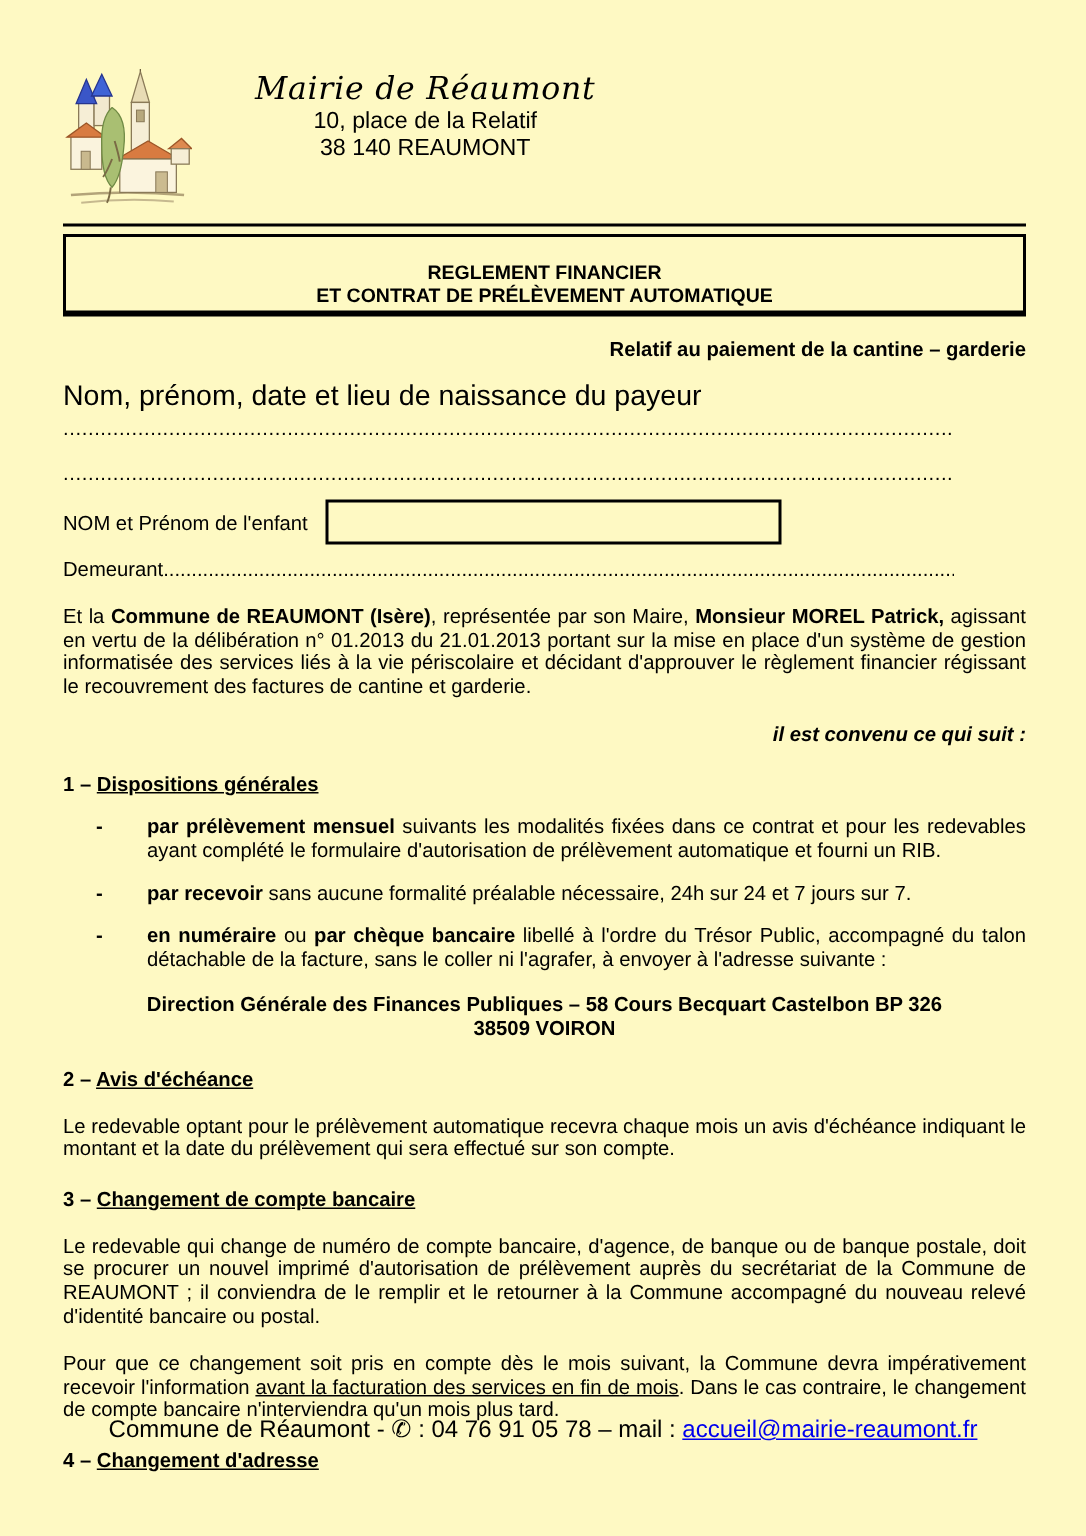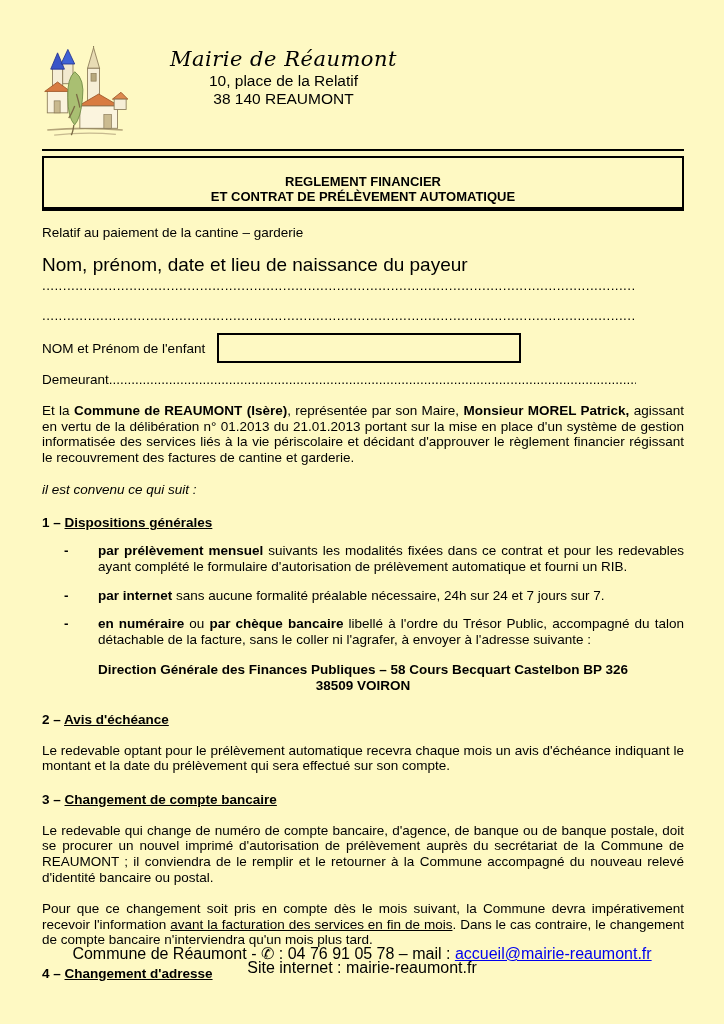--- a/index.html
+++ b/index.html
@@ -21,38 +21,38 @@
   .org-addr { font-size:15.5px; line-height:18px; }
 
   
   .rule { height:2px; background:#000; margin-top:7px; }
   .title-box {
     margin-top:5px; border:2px solid #000; border-bottom-width:4px;
     text-align:center; font-weight:bold; font-size:13px; line-height:15px;
     padding:16px 0 3px;
   }
 
-  .subtitle { margin-top:14px; text-align:left; font-weight:normal; font-size:13.5px; }
+  .subtitle { margin-top:14px; text-align:right; font-weight:bold; font-size:13.5px; }
 
   .payer-label { margin-top:14px; font-size:19px; }
   .dotline {
     font-size:13.5px; letter-spacing:0.4px; white-space:nowrap;
     overflow:hidden; height:16px; width:594px;
   }
   .dotline.first { margin-top:2px; }
   .dotline.second { margin-top:14px; }
 
   .child-row { margin-top:9px; display:flex; align-items:center; font-size:13.5px; }
   .child-box { margin-left:12px; width:300px; height:26px; border:2px solid #000; }
 
   .demeurant-row { margin-top:9px; font-size:13.5px; white-space:nowrap; overflow:hidden; width:594px; }
 
   p.body { margin:16px 0 0 0; font-size:13.5px; line-height:15.6px; text-align:justify; }
 
-  .agreement { margin-top:17px; text-align:left; font-style:italic; font-weight:normal; font-size:13.5px; }
+  .agreement { margin-top:17px; text-align:right; font-style:italic; font-weight:bold; font-size:13.5px; }
 
   .sec-h { margin:18px 0 0 0; font-size:13.5px; font-weight:bold; }
   .sec-h .u, .u { text-decoration:underline; }
 
   ul.bullets { list-style:none; margin:13px 0 0 0; padding:0; }
   ul.bullets li {
     position:relative; margin:0 0 13px 56px;
     font-size:13.5px; line-height:15.6px; text-align:justify;
   }
   ul.bullets li::before { content:"-"; position:absolute; left:-34px; top:0; font-weight:bold; }
@@ -133,21 +133,21 @@
   </p>
 
   <div class="agreement">il est convenu ce qui suit :</div>
 
   <p class="sec-h"><span>1 – </span><span class="u">Dispositions générales</span></p>
   <ul class="bullets">
     <li>
       <b>par prélèvement mensuel</b><span> suivants les modalités fixées dans ce contrat et pour les redevables ayant complété le formulaire d'autorisation de prélèvement automatique et fourni un RIB.</span>
     </li>
     <li>
-      <b>par internet</b><span> sans aucune formalité préalable nécessaire, 24h sur 24 et 7 jours sur 7.</span>
+      <b>par recevoir</b><span> sans aucune formalité préalable nécessaire, 24h sur 24 et 7 jours sur 7.</span>
     </li>
     <li>
       <b>en numéraire</b><span> ou </span><b>par chèque bancaire</b><span> libellé à l'ordre du Trésor Public, accompagné du talon détachable de la facture, sans le coller ni l'agrafer, à envoyer à l'adresse suivante :</span>
     </li>
   </ul>
   <div class="addr">Direction Générale des Finances Publiques – 58  Cours Becquart Castelbon BP 326</div>
   <div class="addr" style="margin-top:0;">38509 VOIRON</div>
 
   <p class="sec-h"><span>2 – </span><span class="u">Avis d'échéance</span></p>
   <p class="body">Le redevable optant pour le prélèvement automatique recevra chaque mois un avis d'échéance indiquant le montant et la date du prélèvement qui sera effectué sur son compte.</p>
@@ -157,16 +157,15 @@
   <p class="body">
     <span>Pour que ce changement soit pris en compte dès le mois suivant, la Commune devra impérativement recevoir l'information </span><span class="u">avant la facturation des services en fin de mois</span><span>. Dans le cas contraire, le changement de compte bancaire n'interviendra qu'un mois plus tard.</span>
   </p>
 
   <p class="sec-h"><span>4 – </span><span class="u">Changement d'adresse</span></p>
 
   <div class="footer">
     <div>
       <span>Commune de Réaumont - </span><span>✆</span><span> : 04 76 91 05 78 – mail : </span><a class="mail">accueil@mairie-reaumont.fr</a>
     </div>
-    <div>Site internet : mairie-reaumont.fr</div>
   </div>
 
 </div>
 
 </body></html>

